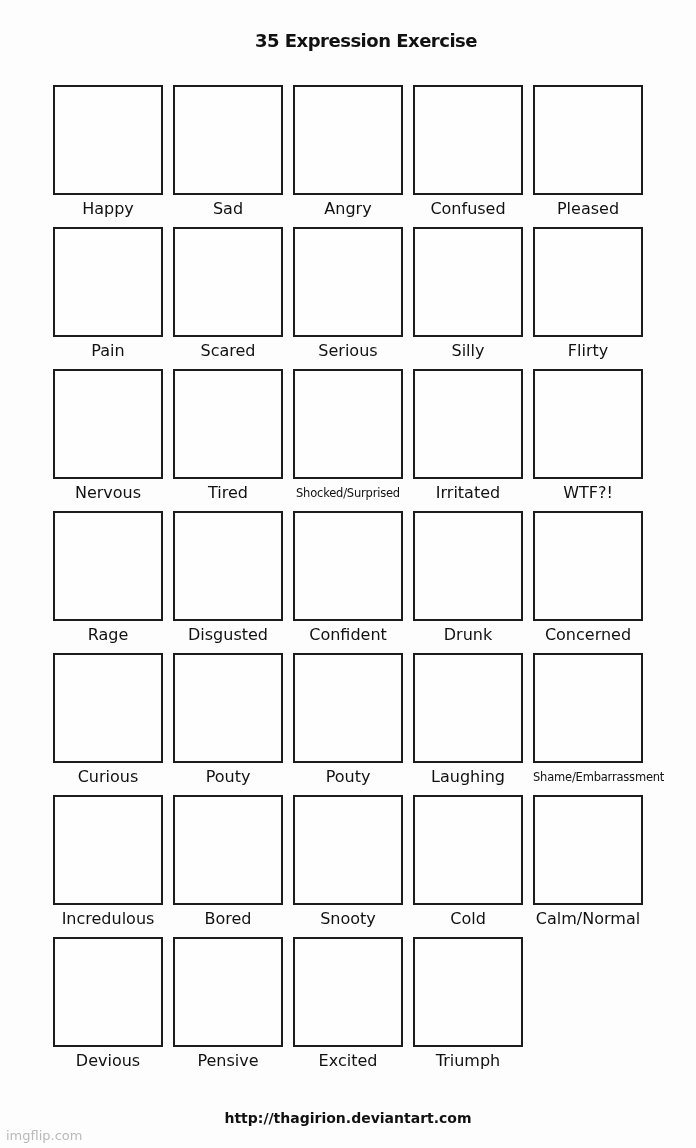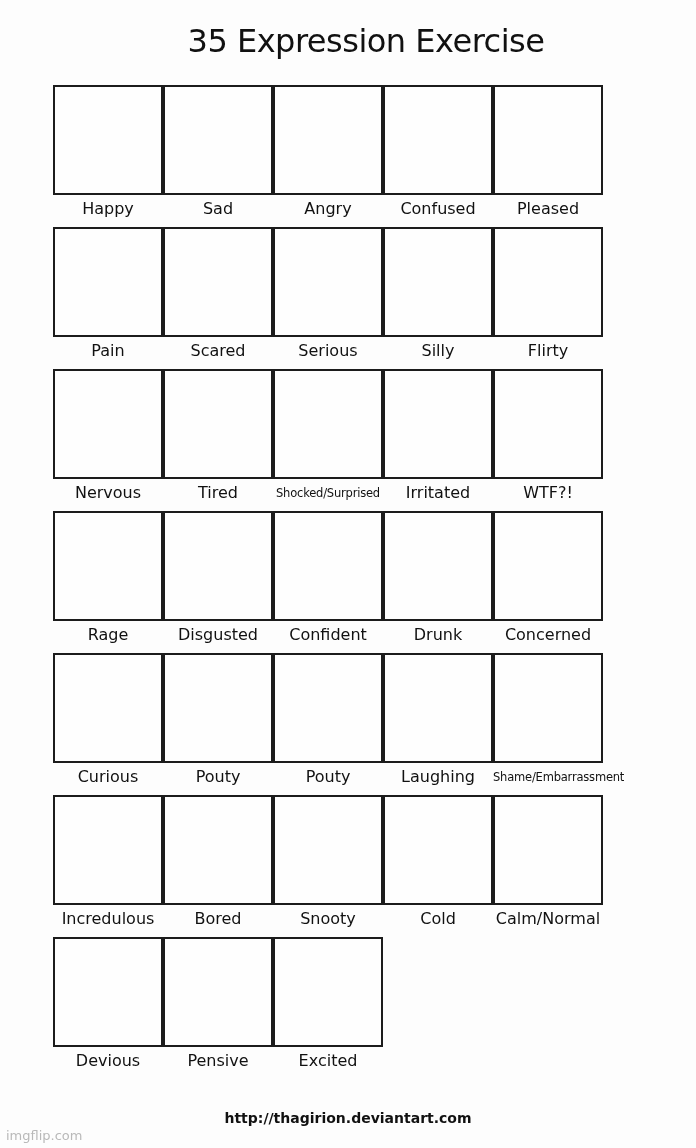--- a/index.html
+++ b/index.html
@@ -13,32 +13,33 @@
     overflow: hidden;
     margin: 0 auto;
   }
 
   .title {
     margin: 0;
     padding-top: 24px;
     height: 34px;
     line-height: 34px;
     text-align: center;
-    font-size: 32px;
-    font-weight: normal;
+    font-size: 18px;
+    font-weight: bold;
     letter-spacing: -0.5px;
     color: var(--color-text, #111111);
     padding-left: 36px;
   }
 
   .grid {
     width: 590px;
     margin: 27px auto 0 auto;
     display: grid;
     grid-template-columns: repeat(5, 110px);
+    column-gap: 10px;
   }
 
   .cell {
     width: 110px;
     height: 142px;
   }
 
   .box {
     box-sizing: border-box;
     width: 110px;
@@ -246,19 +247,23 @@
   <div class="cell">
     <div class="box"></div>
     <div class="label">Pensive</div>
   </div>
 
   <div class="cell">
     <div class="box"></div>
     <div class="label">Excited</div>
   </div>
 
+  <div class="cell">
+    <div class="box"></div>
+    <div class="label">Triumph</div>
+  </div>
 </div>
 
   <div class="footer">http://thagirion.deviantart.com</div>
 
   <div class="watermark">imgflip.com</div>
 
 </div>
 
 </body></html>

